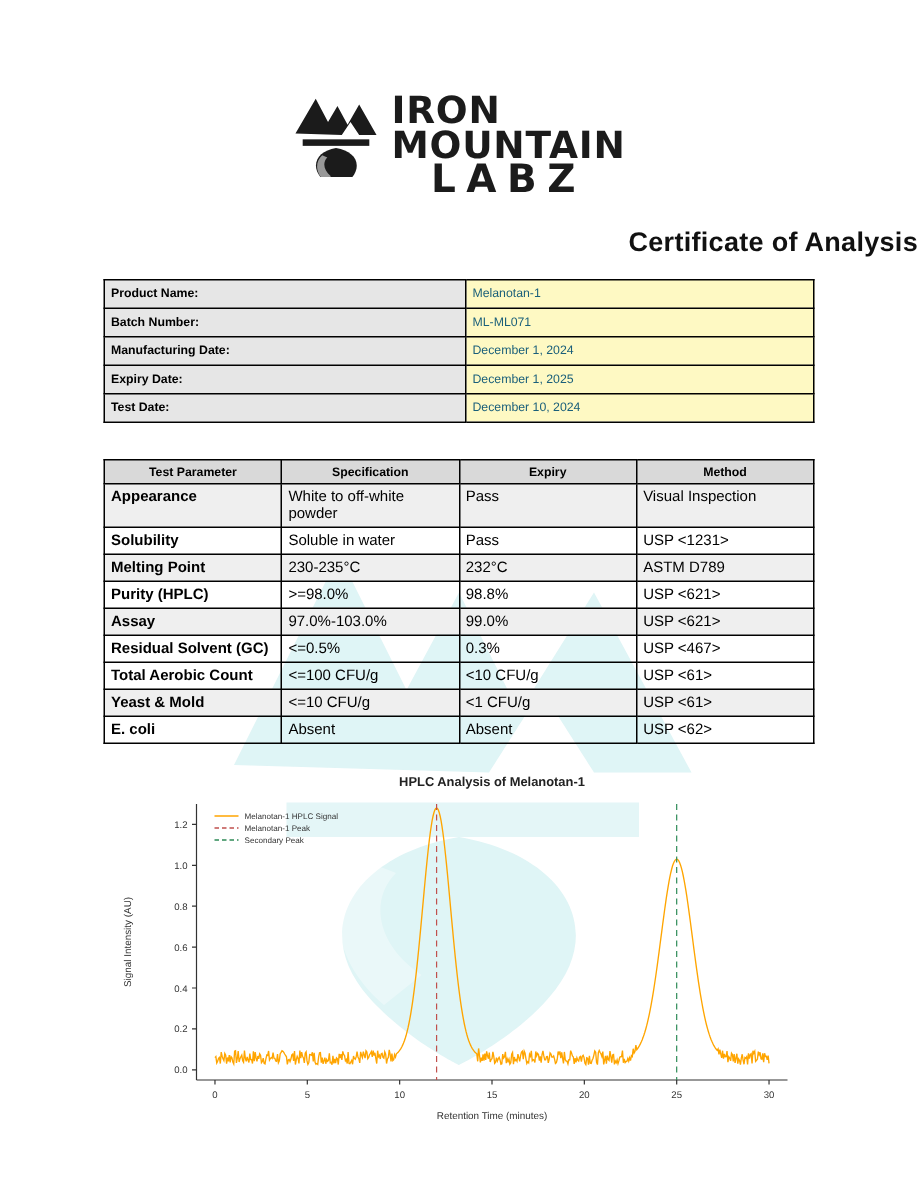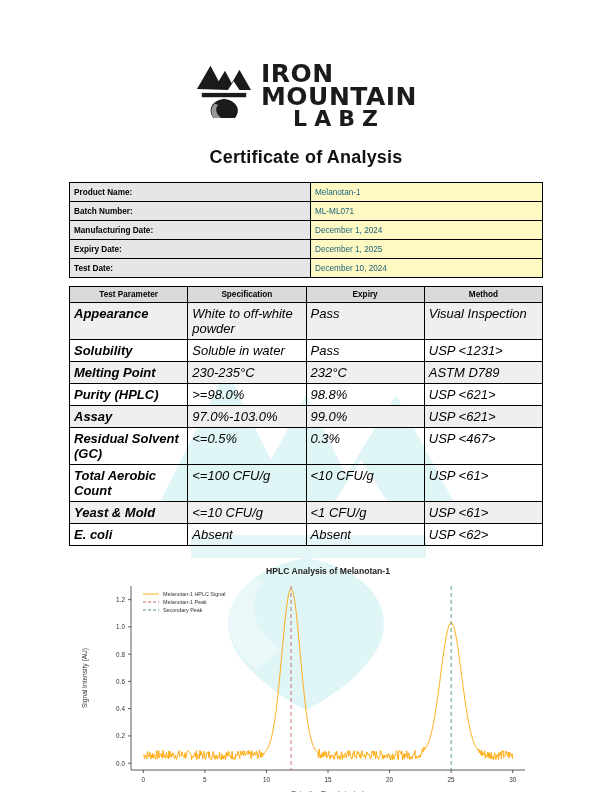--- a/index.html
+++ b/index.html
@@ -61,28 +61,28 @@
   .logo-line1, .logo-line2 {
     font-family: "DejaVu Sans", sans-serif;
     font-weight: bold;
     font-size: 25px;
     letter-spacing: 0.5px;
     color: #1b1b1b;
   }
   .logo-line3 {
     font-family: "DejaVu Sans", sans-serif;
     font-weight: bold;
-    font-size: 22px;
+    font-size: 26px;
     letter-spacing: 7px;
     color: #1b1b1b;
     text-align: center;
     margin-top: 1px;
   }
   h1.title {
-    text-align: center;
+    text-align: right;
     font-size: 18px;
     font-weight: bold;
     margin: 18px 0 14px 0;
     color: #111;
     letter-spacing: 0.2px;
   }
   table {
     border-collapse: collapse;
     width: 474px;
     margin: 0 auto;
@@ -99,36 +99,35 @@
   table.info td.label {
     background: #e6e6e6;
     font-weight: bold;
     width: 232px;
   }
   table.info td.value {
     background: #fef9c3;
     color: #1a5f7a;
   }
   table.results {
-    margin-top: 8px;
+    margin-top: 24px;
   }
   table.results th {
     border: 1px solid #000;
     background: #d9d9d9;
     font-size: 8.2px;
     font-weight: bold;
     padding: 3px 4px;
     text-align: center;
   }
   table.results td {
     border: 1px solid #000;
-    font-size: 13px;
+    font-size: 10px;
     padding: 3px 4px;
     vertical-align: top;
-    font-style: italic;
   }
   table.results tr.alt td {
     background: #efefef;
   }
   table.results td.c0 { width: 118px; font-weight: bold; }
   table.results td.c1 { width: 118px; }
   table.results td.c2 { width: 118px; }
   table.results td.c3 { width: 120px; }
   
   .chart-area {

